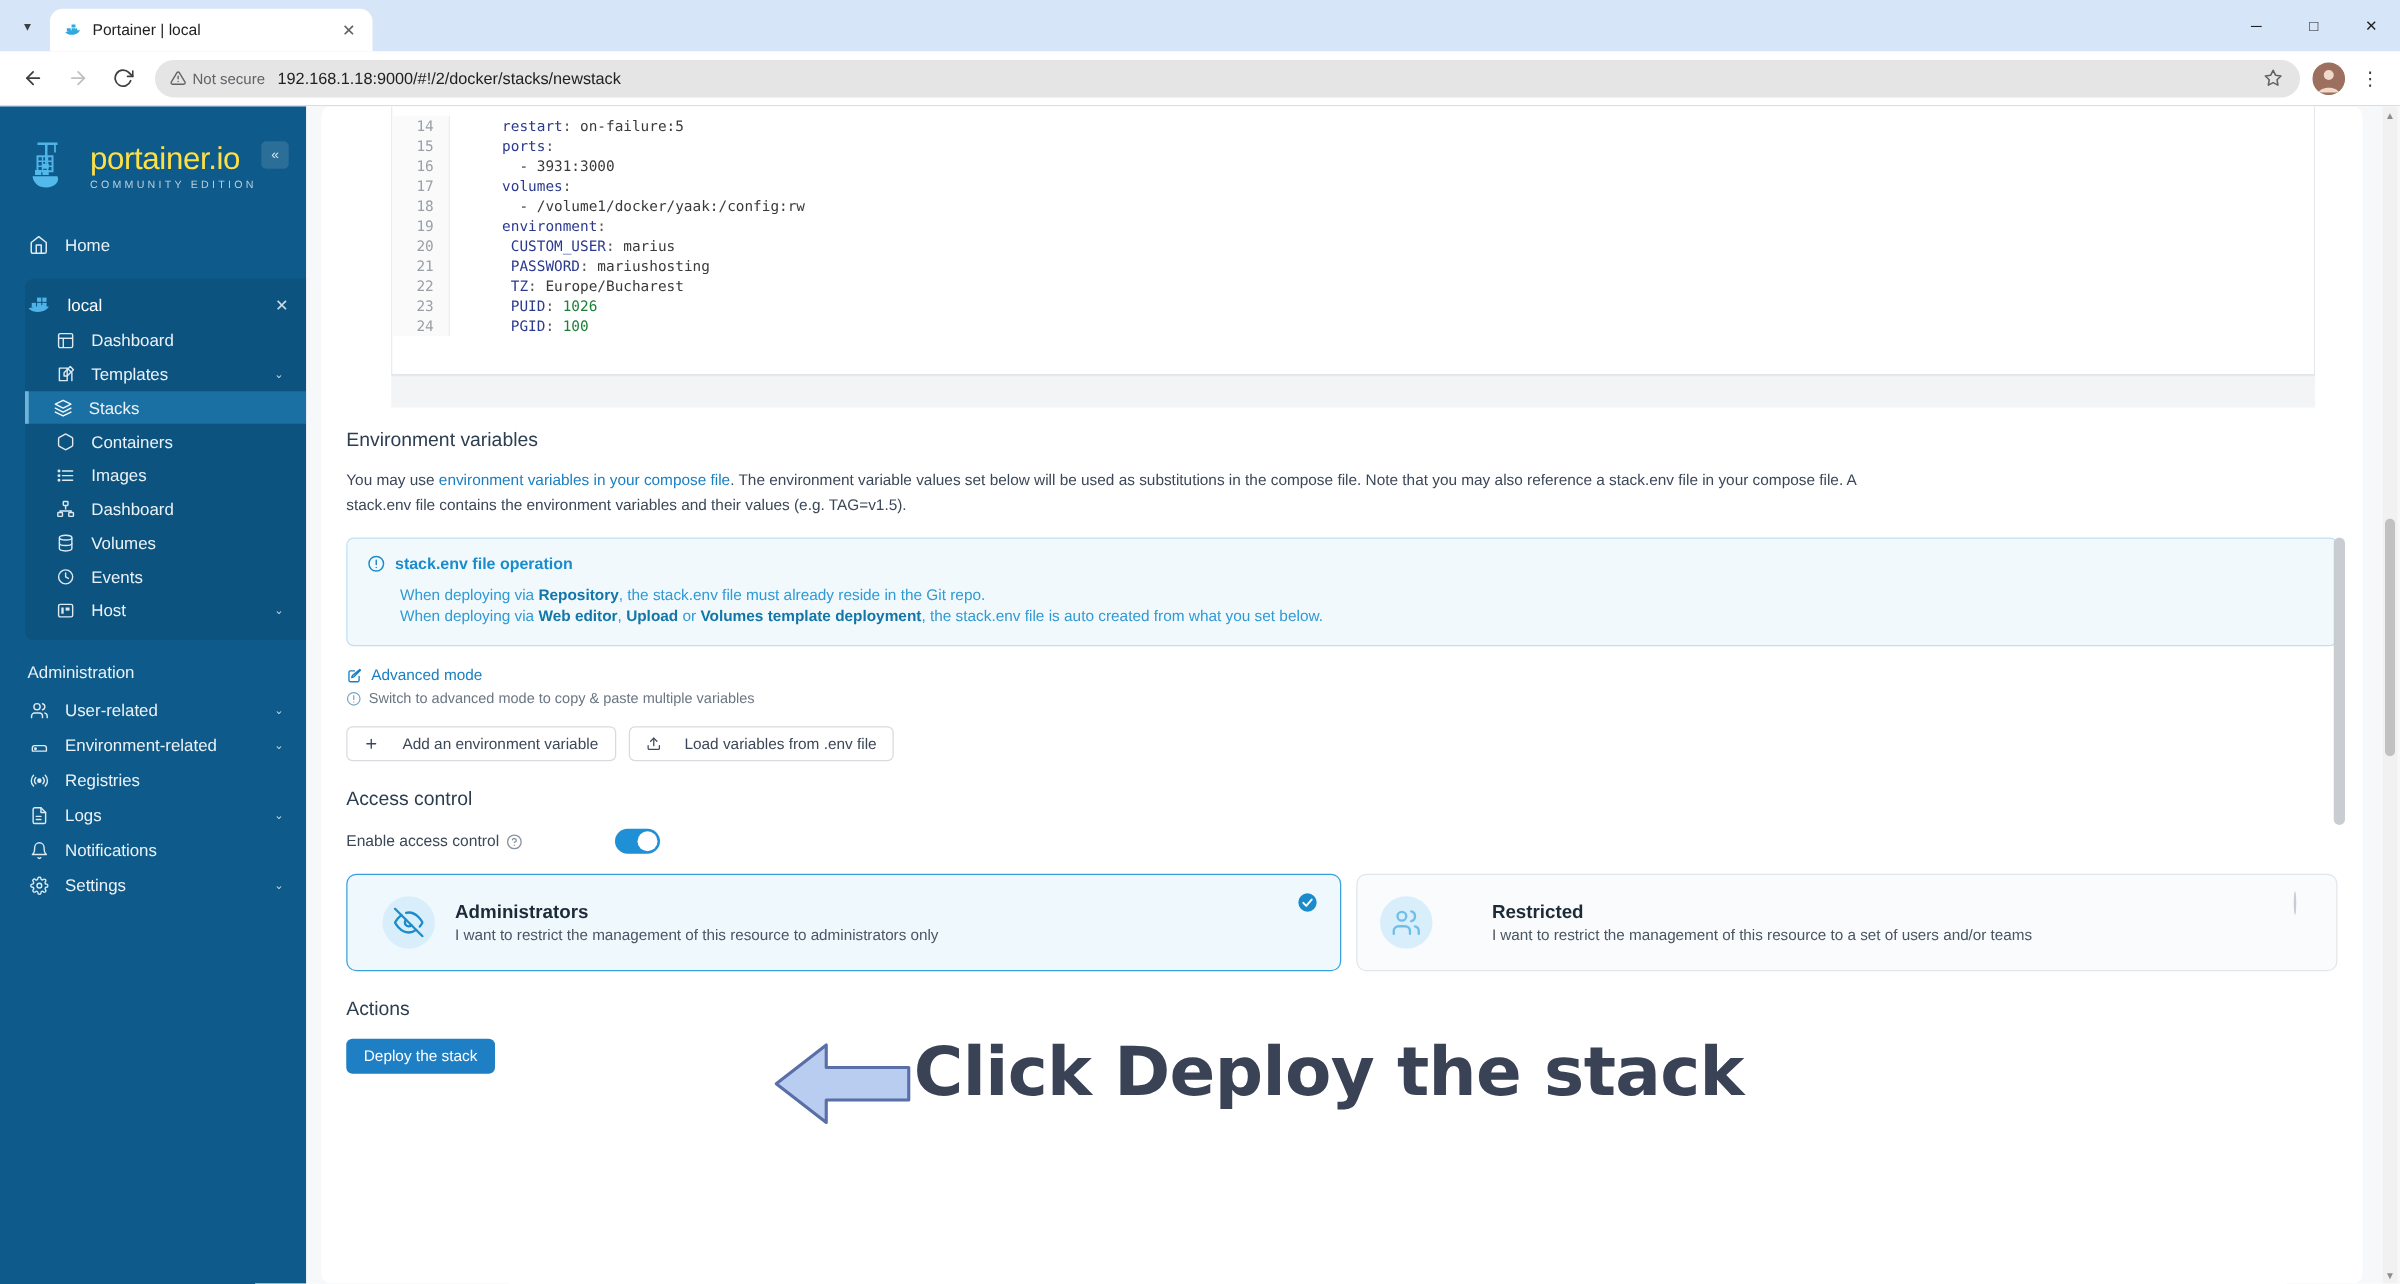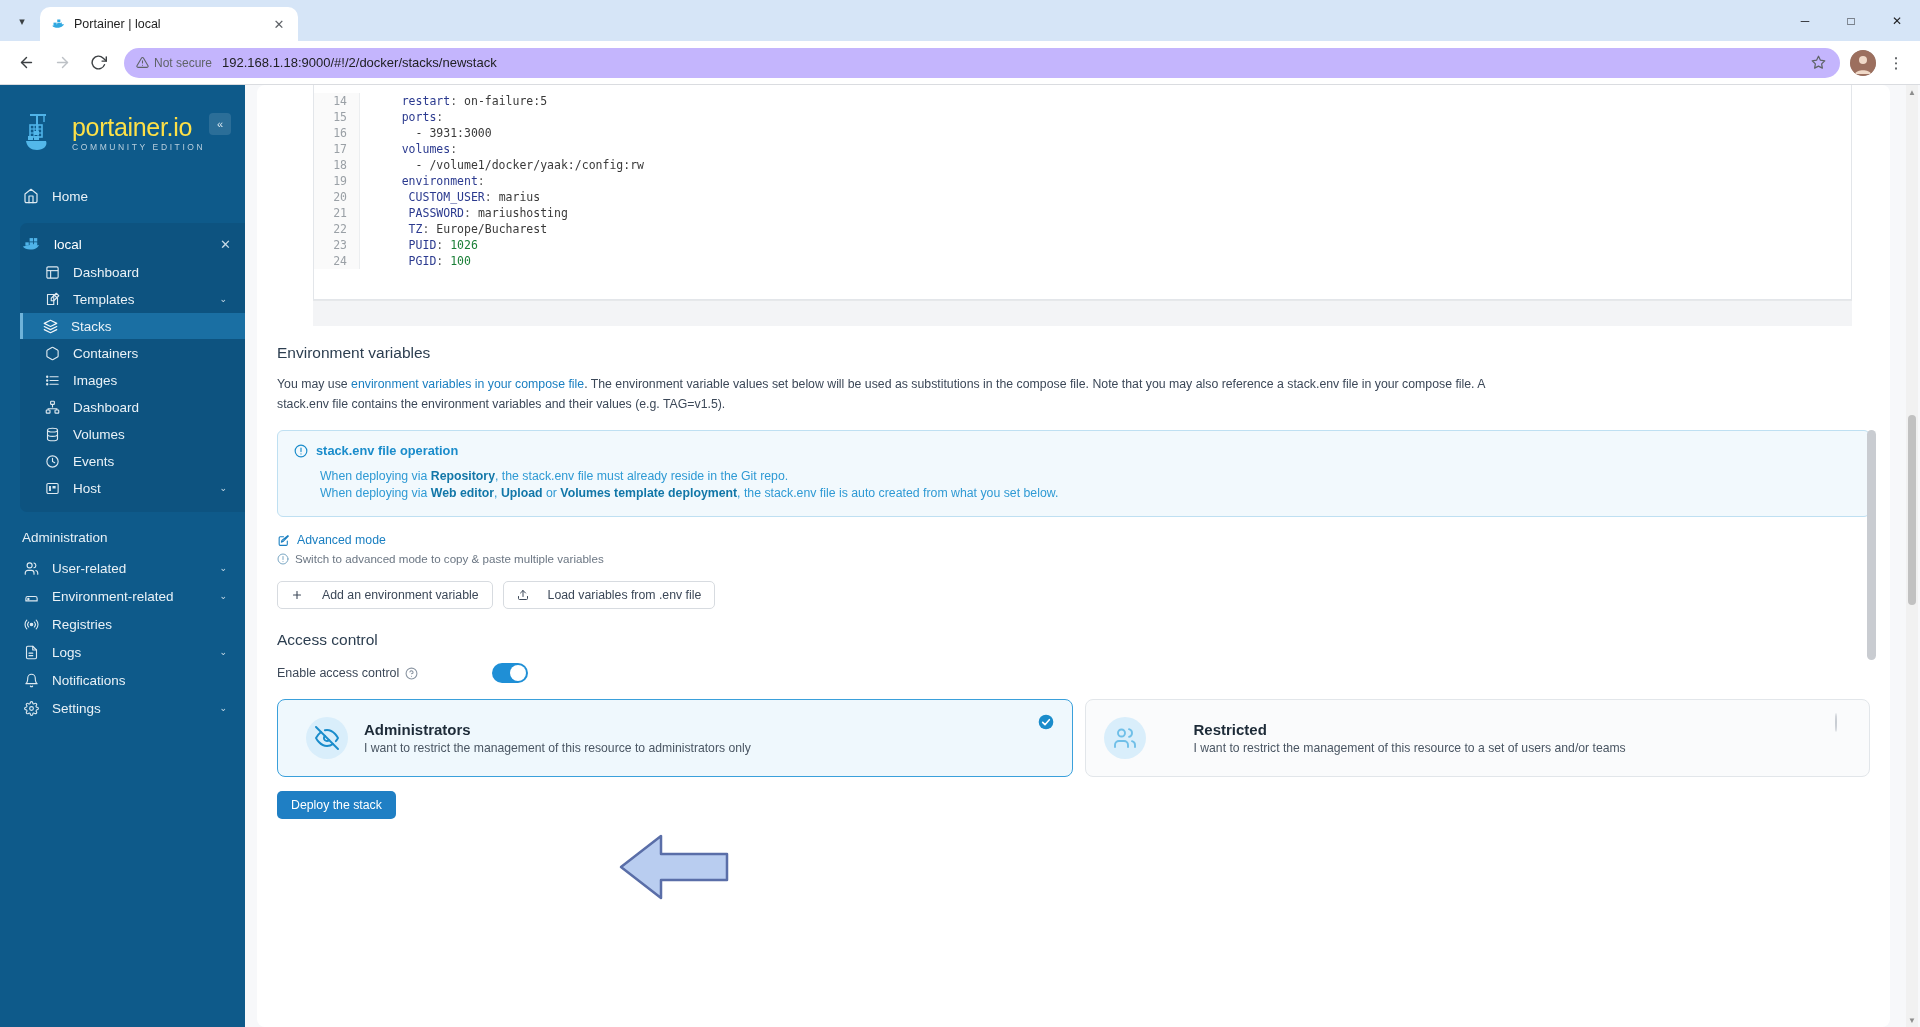--- a/index.html
+++ b/index.html
@@ -89,21 +89,21 @@
     margin-right: 4px;
     display: flex; align-items: center; justify-content: center;
     color: #3c4043;
     border-radius: 50%;
     flex: 0 0 32px;
   }
   .nav-btn.disabled { color: #bdc1c6; }
   .omnibox {
     flex: 1;
     height: 30px;
-    background: #c4b5fd;
+    background: #e5e5e5;
     border-radius: 16px;
     display: flex;
     align-items: center;
     padding: 0 12px;
     margin-left: 6px;
     min-width: 0;
   }
   .not-secure {
     display: flex; align-items: center;
     font-size: 12px;
@@ -974,32 +974,34 @@
                 <div class="acard-title">Restricted</div>
                 <div class="acard-desc">I want to restrict the management of this resource to a set of users and/or teams</div>
               </span>
               <span class="acard-radio">
                 <span class="radio-empty"></span>
               </span>
             </div>
           </div>
 
           
+          <h2 class="section" style="margin-top:22px;margin-bottom:0;">Actions</h2>
           <div class="btn-primary">Deploy the stack</div>
 
         </div>
 
         <div class="inner-scroll-track"></div>
         <div class="inner-scroll-thumb" style="top:345px;height:230px;"></div>
       </div>
 
       <div class="annotation">
         <svg width="110" height="75" viewBox="0 0 110 75">
           <polygon points="2,37 42,6 42,24 108,24 108,50 42,50 42,68" fill="#b9cdf0" stroke="#5a6ea8" stroke-width="2.5" stroke-linejoin="round"></polygon>
         </svg>
+        <div class="anno-text">Click Deploy the stack</div>
       </div>
 
       <div class="vscroll">
         <div class="arrow" style="top:0;">▲</div>
         <div class="thumb" style="top:330px;height:190px;"></div>
         <div class="arrow" style="bottom:0;">▼</div>
       </div>
     </div>
   </div>
 </div>

